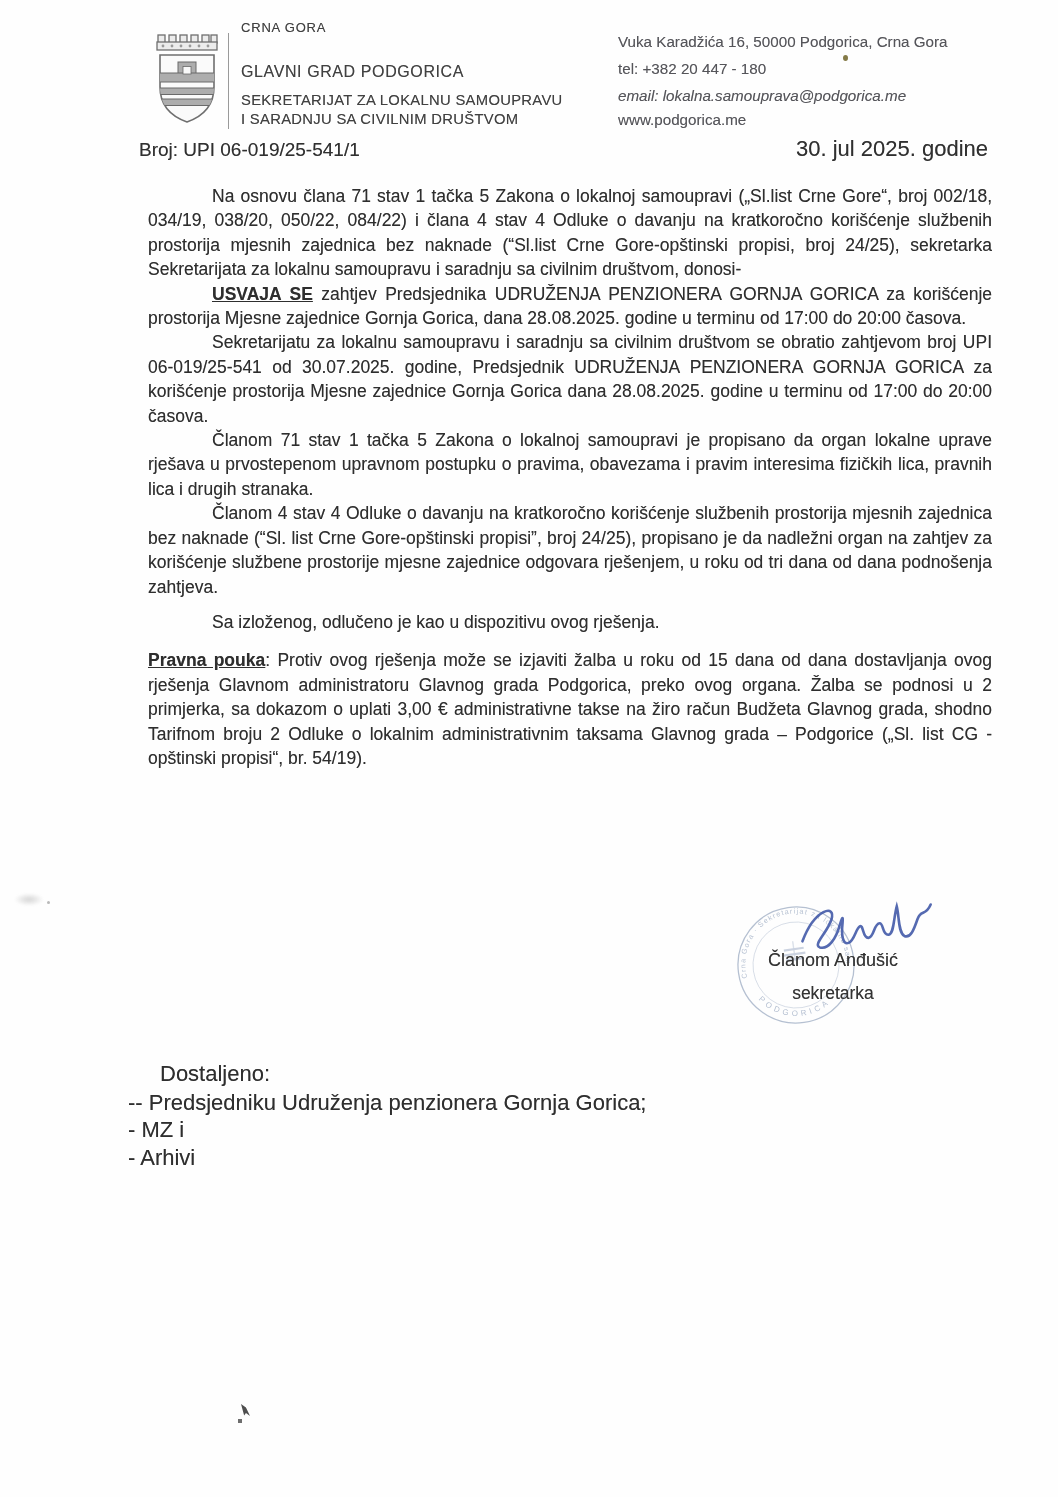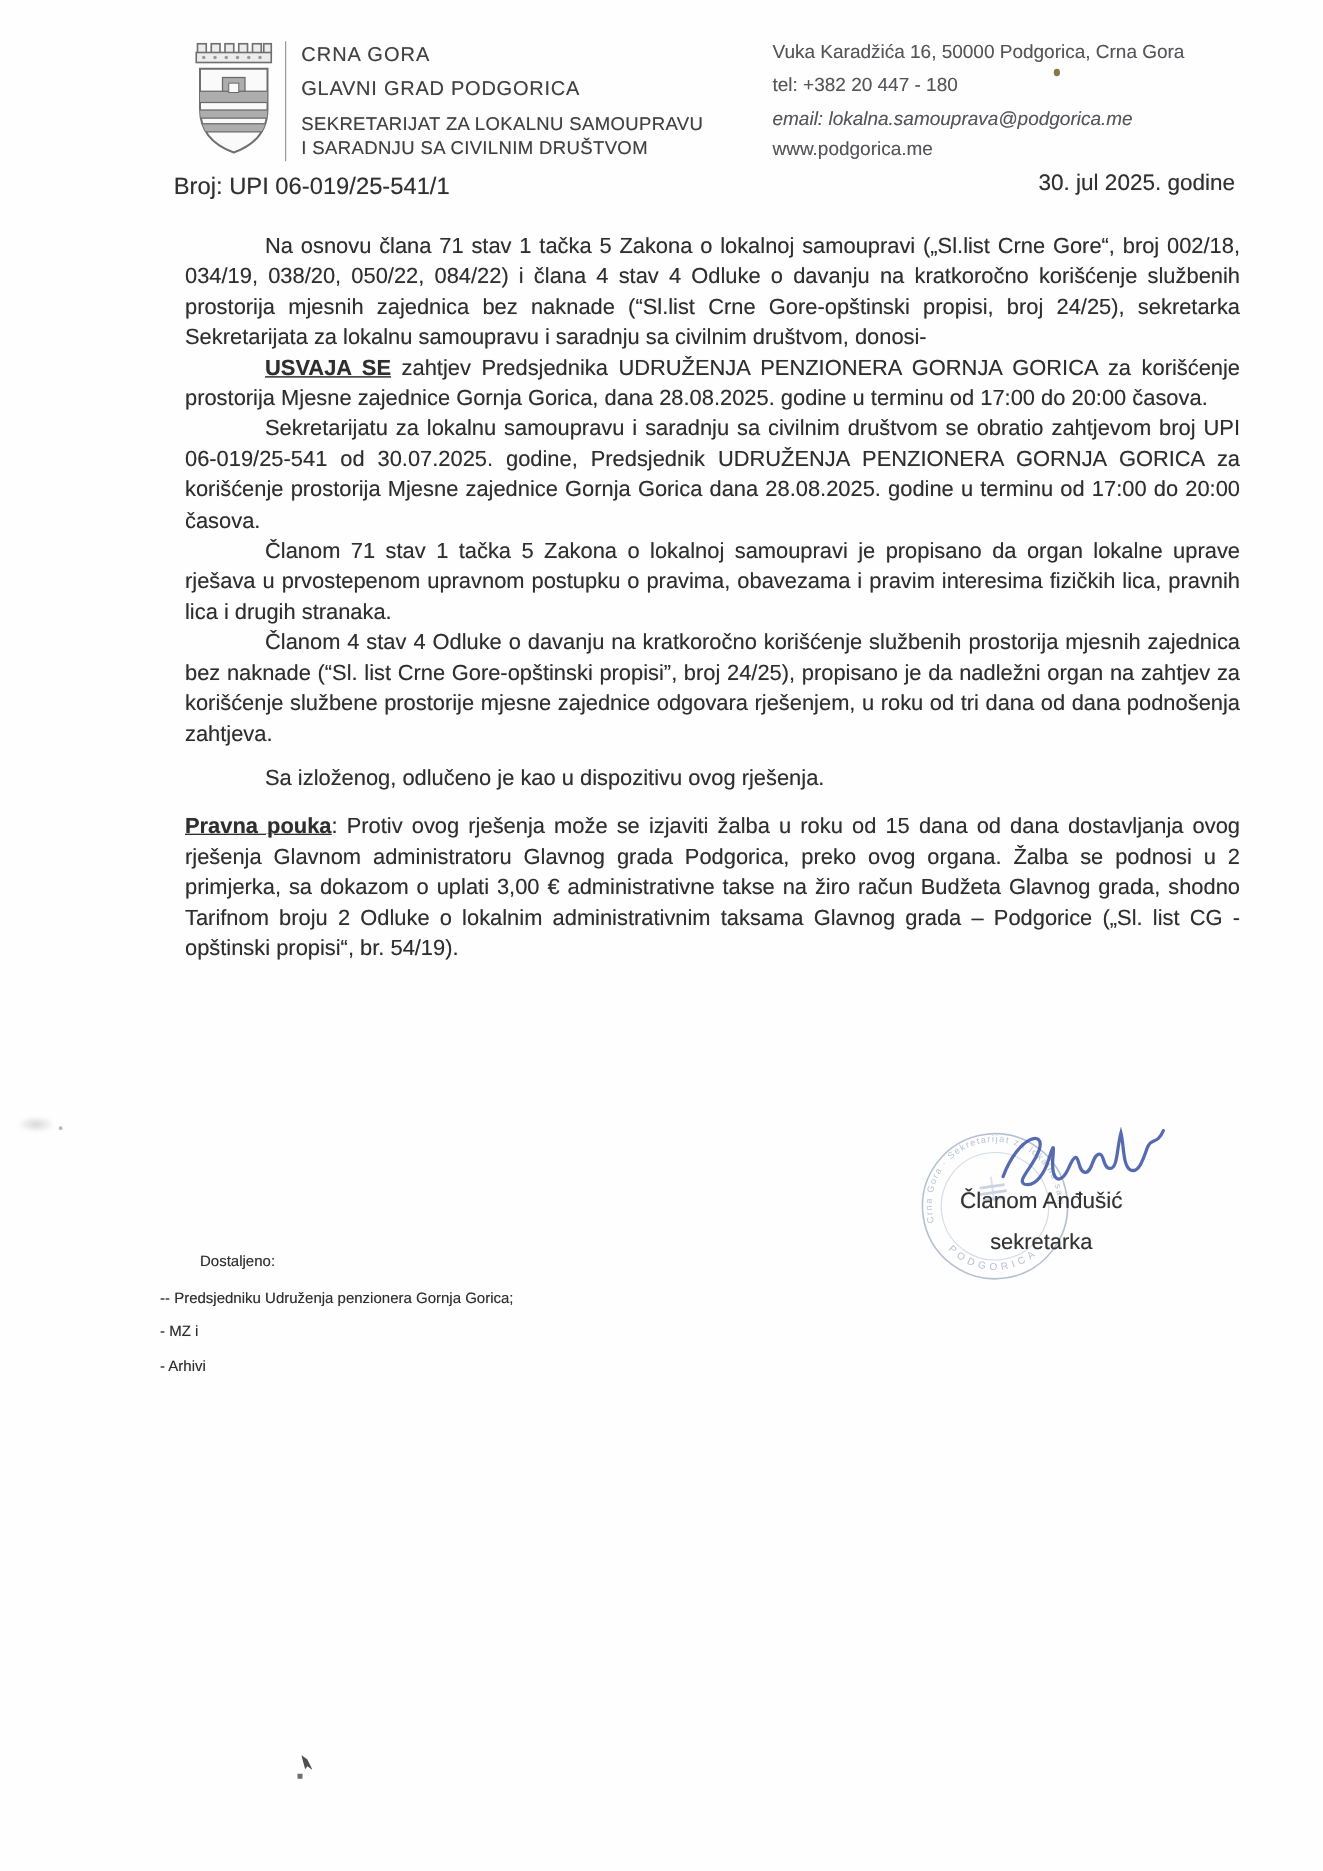--- a/index.html
+++ b/index.html
@@ -10,48 +10,48 @@
     background:#fefefe;
     font-family:"Liberation Sans","DejaVu Sans",sans-serif;
     color:#2d2d2d;
     overflow:hidden;
   }
   .scantext{ text-shadow:0 0 0.55px rgba(45,45,45,.45); }
   
   .crest{ position:absolute; left:153px; top:29px; }
   .hdr-divider{ position:absolute; left:228px; top:33px; width:1px; height:96px; background:#9a9a9a; }
   .org-line{ position:absolute; left:241px; white-space:nowrap; color:#414141; font-weight:400; }
-  .org-l1{ top:36px; font-size:16px; letter-spacing:.8px;text-align:center; }
+  .org-l1{ top:20px; font-size:13px; letter-spacing:.8px;text-align:center; }
   .org-l2{ top:63px; font-size:16px; letter-spacing:.6px; }
   .org-l3{ top:92px; font-size:14.8px; letter-spacing:.3px; }
   .org-l4{ top:111px; font-size:14.8px; letter-spacing:.3px; }
   .contact-line{ position:absolute; left:618px; white-space:nowrap; color:#55555a; font-size:15.2px; text-shadow:0 0 .4px rgba(85,85,90,.4); }
   .ct-1{ top:33px; } .ct-2{ top:60px; } .ct-3{ top:87px;font-style:italic; } .ct-4{ top:111px; }
   .ref-number{ position:absolute; left:139px; top:139px; font-size:19px; color:#303030; }
-  .doc-date{ position:absolute; right:70px; top:136px; font-size:18px; color:#303030; }
+  .doc-date{ position:absolute; right:70px; top:136px; font-size:22px; color:#303030; }
   
   .doc-body{
     position:absolute; left:148px; top:184px; width:844px;
     font-size:17.5px; line-height:24.4px; text-align:justify; color:#2e2e2e;
   }
   .doc-body p{ margin:0; }
   .indent{ text-indent:64px; }
   .b{ font-weight:bold;text-decoration:underline; }
   .heading{ text-align:center; font-weight:bold; font-size:18px; letter-spacing:.5px; color:#262626; }
   .h-rjesenje{ margin-top:14px !important; margin-bottom:22px !important; }
   .h-obraz{ margin-bottom:18px !important; }
   .gap-small{ margin-top:11px !important; }
   .gap-med{ margin-top:14px !important; }
   
   .stamp{ position:absolute; left:718px; top:900px; }
   .signature{ position:absolute; left:786px; top:898px; transform:rotate(-3deg); }
   .sig-name{ position:absolute; left:738px; top:950px; width:190px; text-align:center; font-size:18px; color:#333; }
   .sig-role{ position:absolute; left:738px; top:983px; width:190px; text-align:center; font-size:17.5px; color:#333; }
   
-  .dist{ position:absolute; left:128px; top:996px; font-size:12px; line-height:27.6px; color:#2e2e2e; }
+  .dist{ position:absolute; left:128px; top:1060px; font-size:22px; line-height:27.6px; color:#2e2e2e; }
   .dist-label{ margin-left:32px; margin-bottom:1px; }
   
   .smudge{ position:absolute; left:14px; top:893px; width:30px; height:13px; border-radius:50%;
            background:radial-gradient(closest-side,#bcbcbc,rgba(200,200,200,0)); filter:blur(1.2px); opacity:.6; }
   .smudge-dot{ position:absolute; left:47px; top:901px; width:3px; height:3px; background:#a7a7a7; border-radius:50%; opacity:.8; }
   .pen-dot{ position:absolute; left:843px; top:55px; width:5px; height:6px; background:#6f6327; border-radius:50%; opacity:.85; }
   .speck{ position:absolute; left:241px; top:1404px; width:9px; height:12px; background:#3c3c3c;
           clip-path:polygon(0 0,55% 30%,100% 100%,55% 75%,35% 95%); opacity:.9; }
   .speck2{ position:absolute; left:238px; top:1419px; width:4px; height:4px; background:#4a4a4a; opacity:.8; }
 </style>

